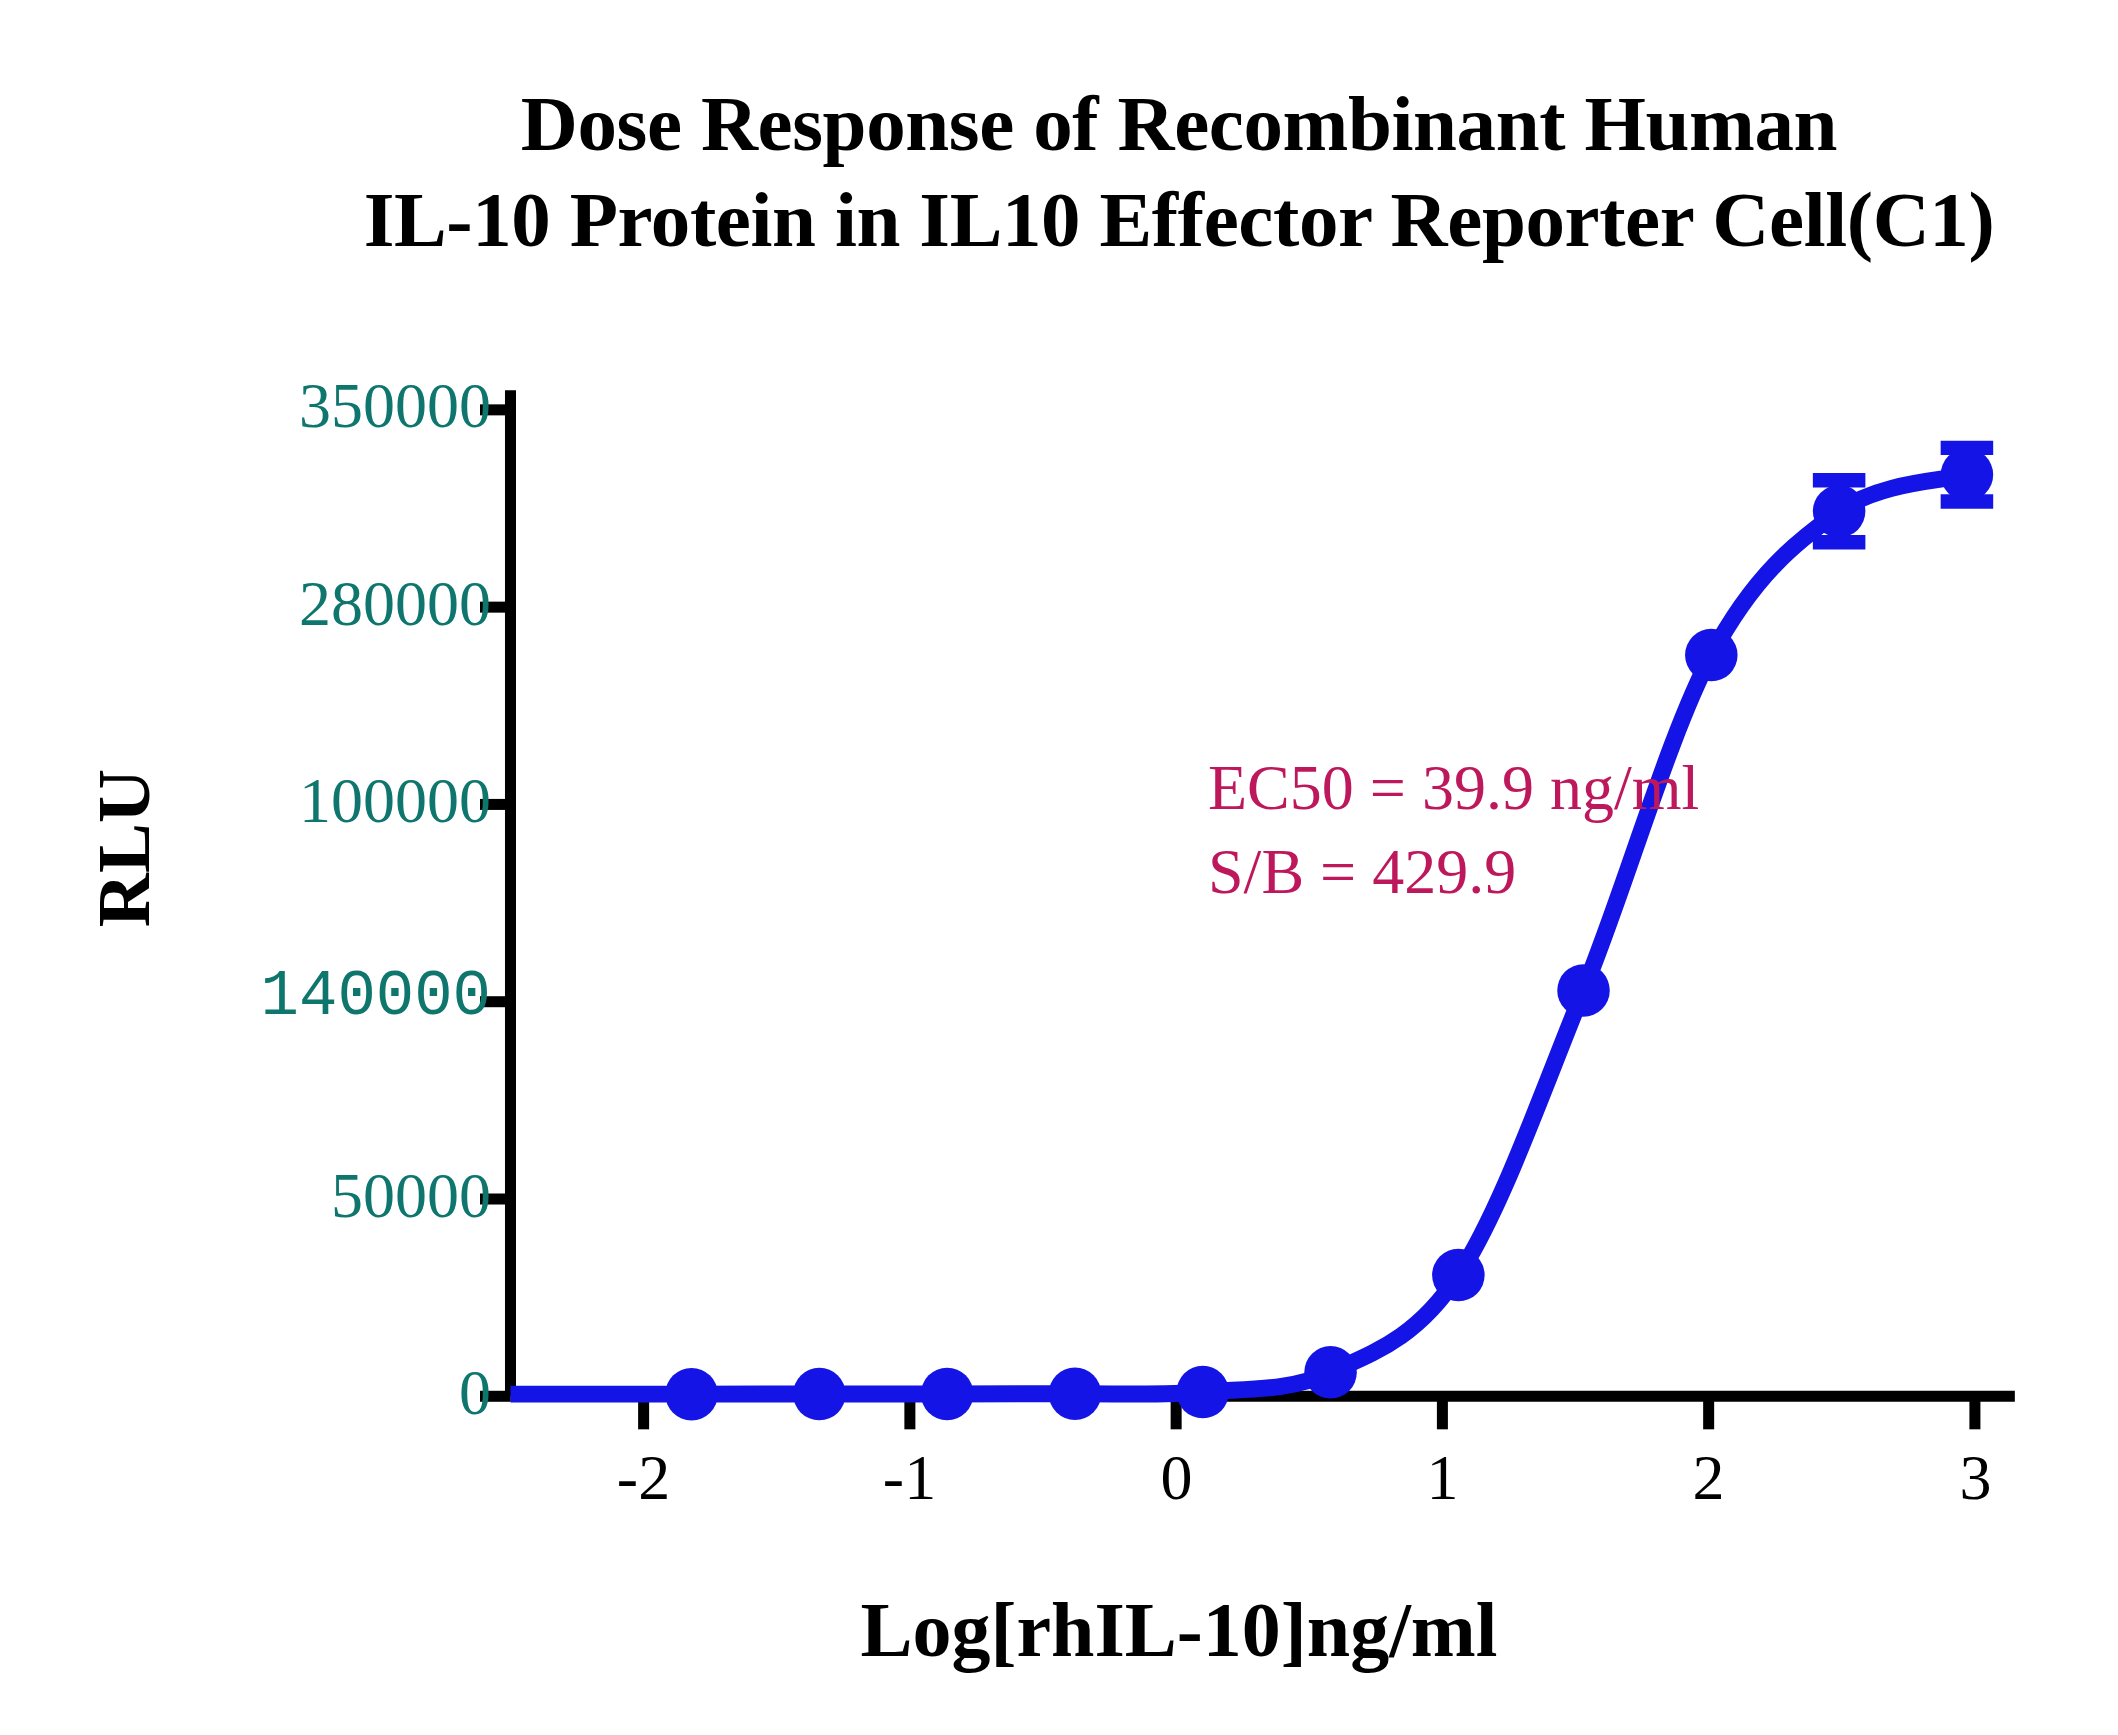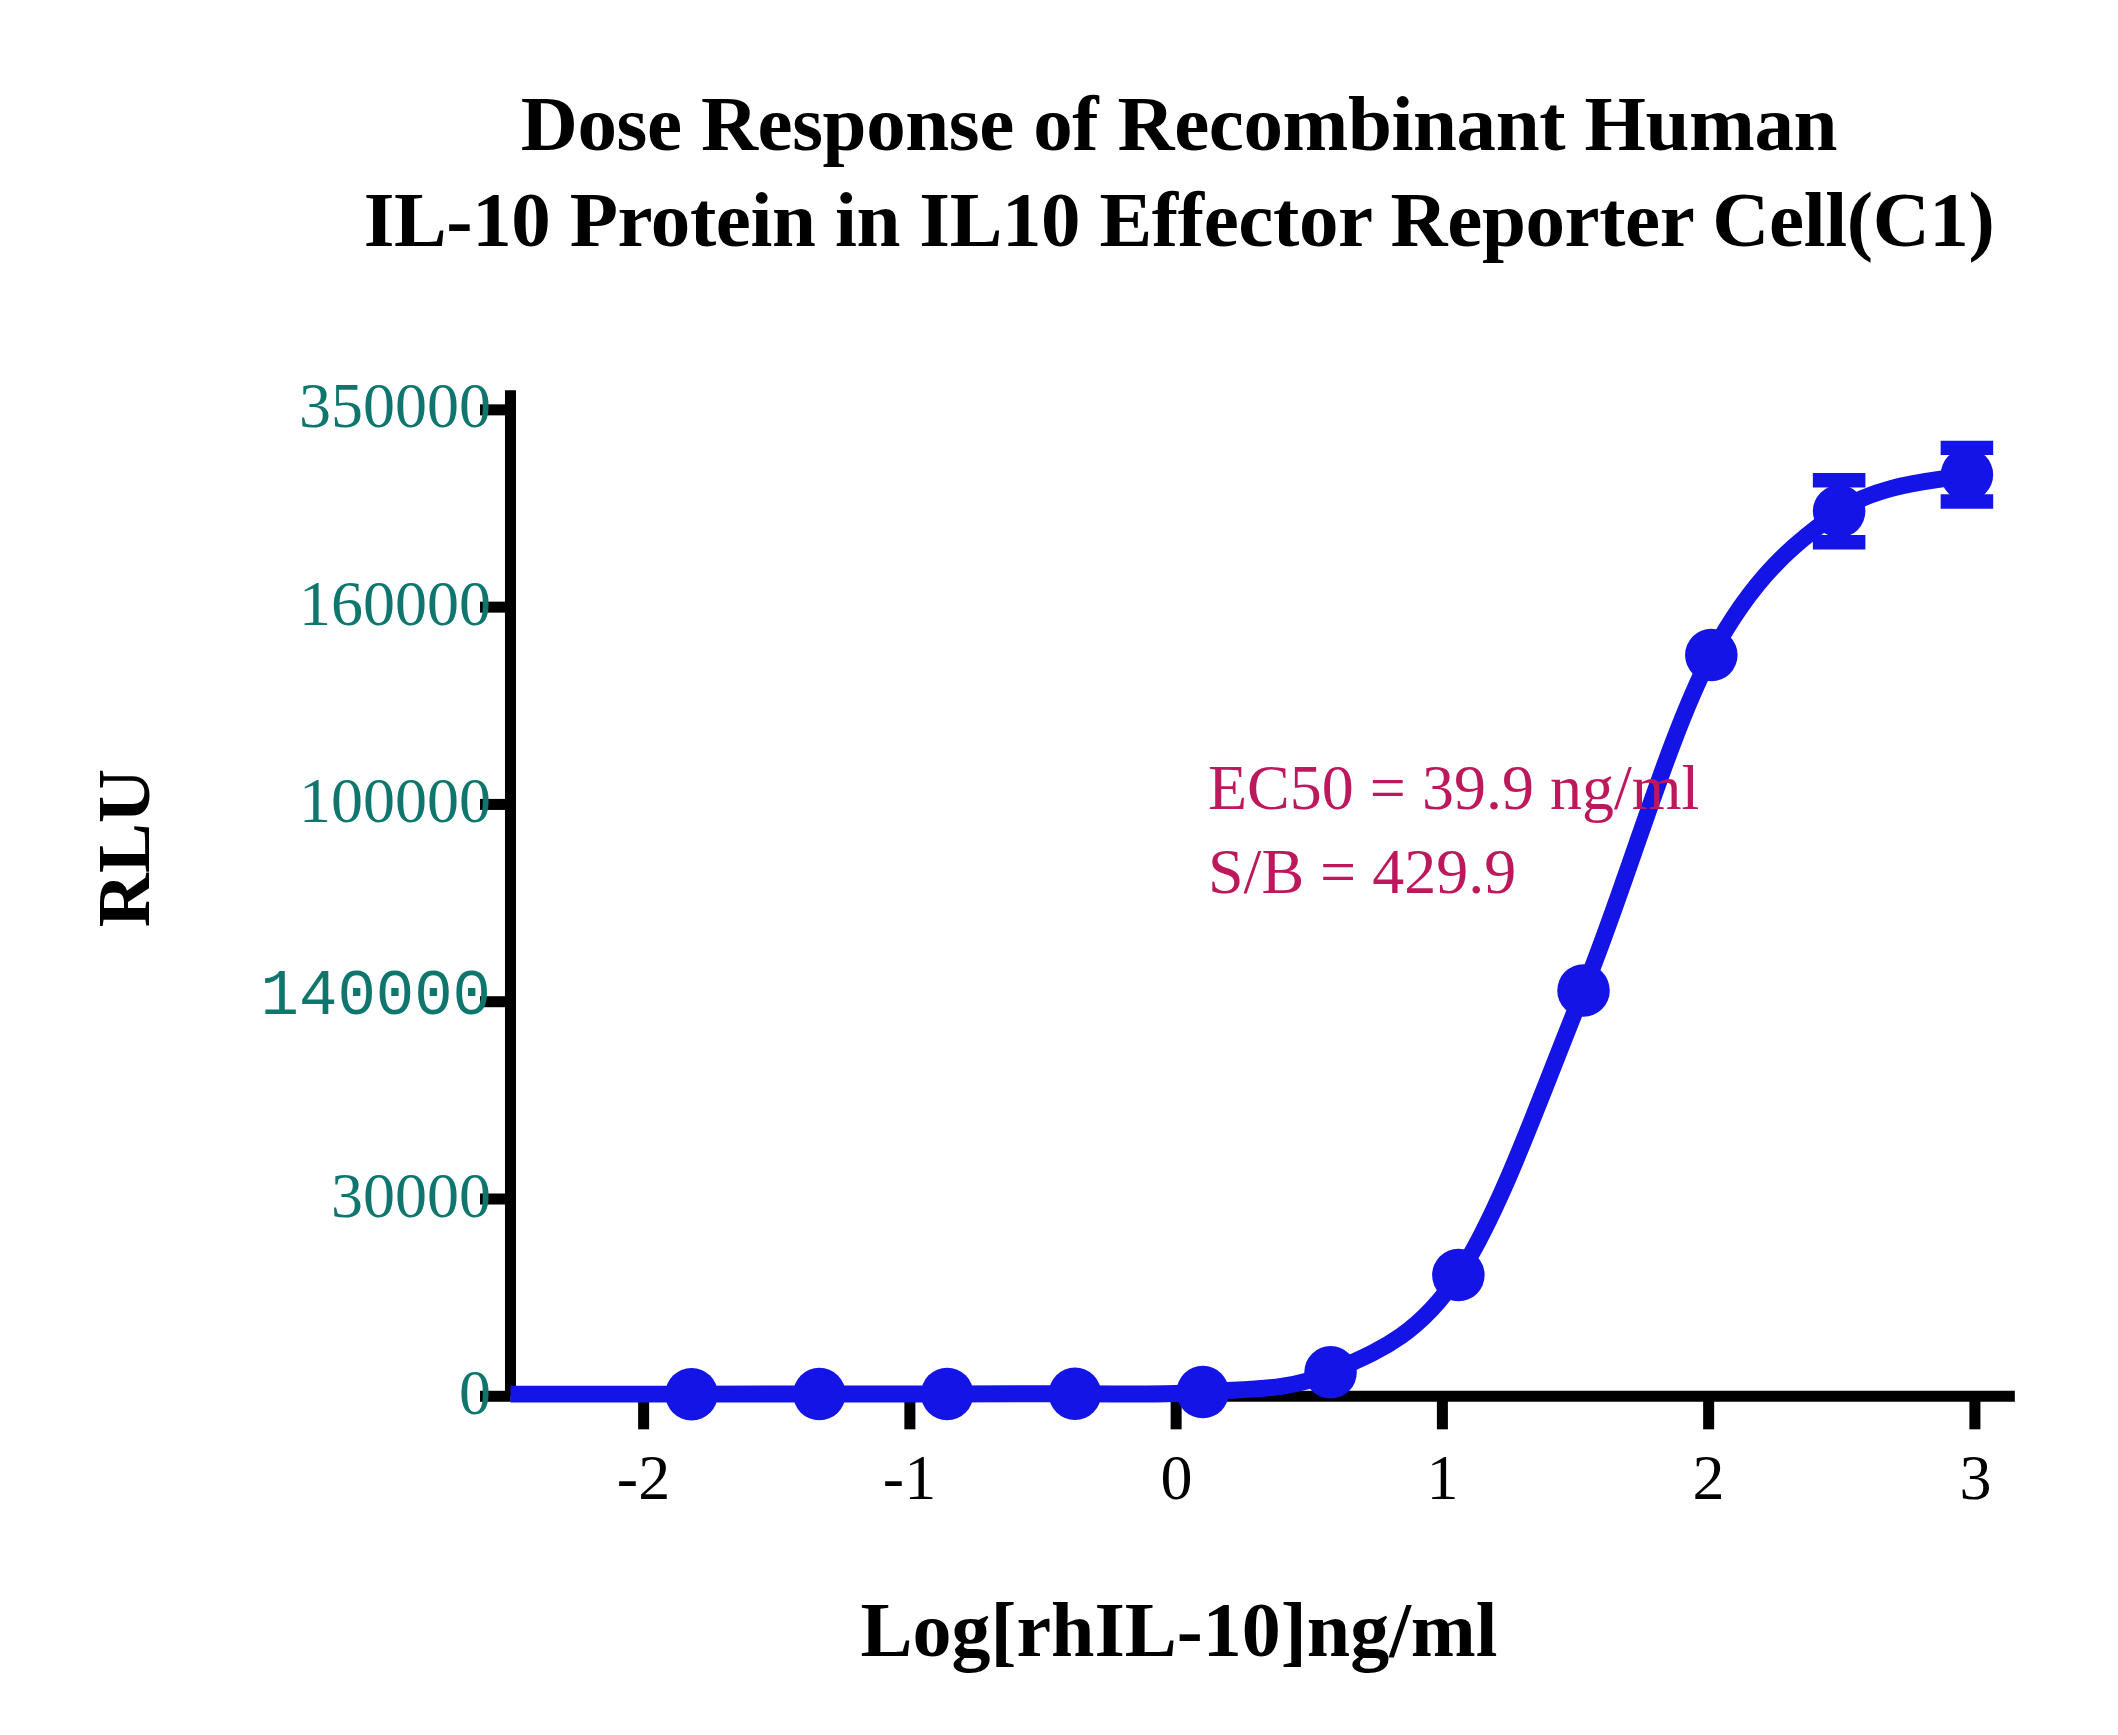--- a/index.html
+++ b/index.html
@@ -84,24 +84,24 @@
         <circle cx="4341.192920353982" cy="1206.064425770308" r="62" fill="#1414E6"></circle>
         <line x1="4642.870796460177" y1="1056.3795518207285" x2="4642.870796460177" y2="1182.780112044818" stroke="#1414E6" stroke-width="30"></line>
         <line x1="4580.870796460177" y1="1056.3795518207285" x2="4704.870796460177" y2="1056.3795518207285" stroke="#1414E6" stroke-width="34"></line>
         <line x1="4580.870796460177" y1="1182.780112044818" x2="4704.870796460177" y2="1182.780112044818" stroke="#1414E6" stroke-width="34"></line>
         <circle cx="4642.870796460177" cy="1119.5798319327732" r="62" fill="#1414E6"></circle>
       </g>
   </svg>
 
   <div id="ytick-labels">
       <div class="ytick-label" style="top: 1356px;">0</div>
-      <div class="ytick-label" style="top: 1159px;">30000</div>
+      <div class="ytick-label" style="top: 1159px;">50000</div>
       <div class="ytick-label" style="top: 961px; font-family: Liberation Mono, monospace;">140000</div>
       <div class="ytick-label" style="top: 764px;">100000</div>
-      <div class="ytick-label" style="top: 567px;">160000</div>
+      <div class="ytick-label" style="top: 567px;">280000</div>
       <div class="ytick-label" style="top: 369px;">350000</div>
     </div>
   <div id="xtick-labels">
       <div class="xtick-label" style="left: 559px;">-2</div>
       <div class="xtick-label" style="left: 825px;">-1</div>
       <div class="xtick-label" style="left: 1092px;">0</div>
       <div class="xtick-label" style="left: 1358px;">1</div>
       <div class="xtick-label" style="left: 1624px;">2</div>
       <div class="xtick-label" style="left: 1891px;">3</div>
     </div>

